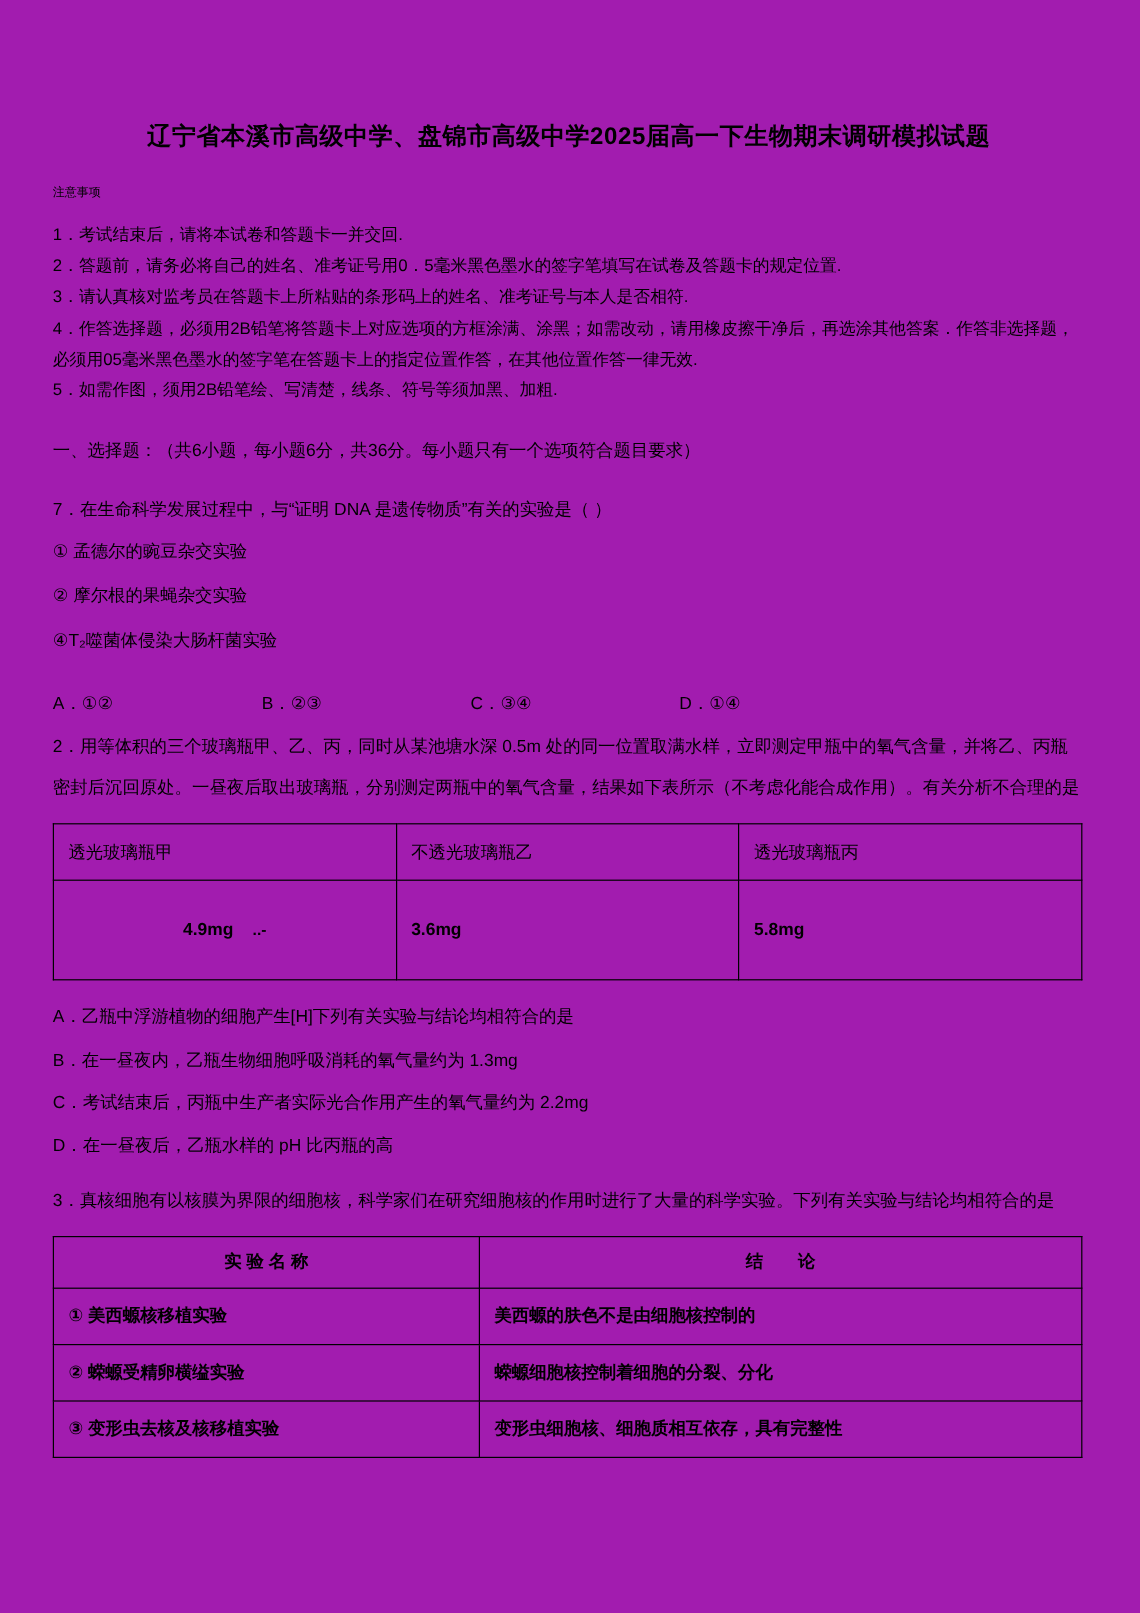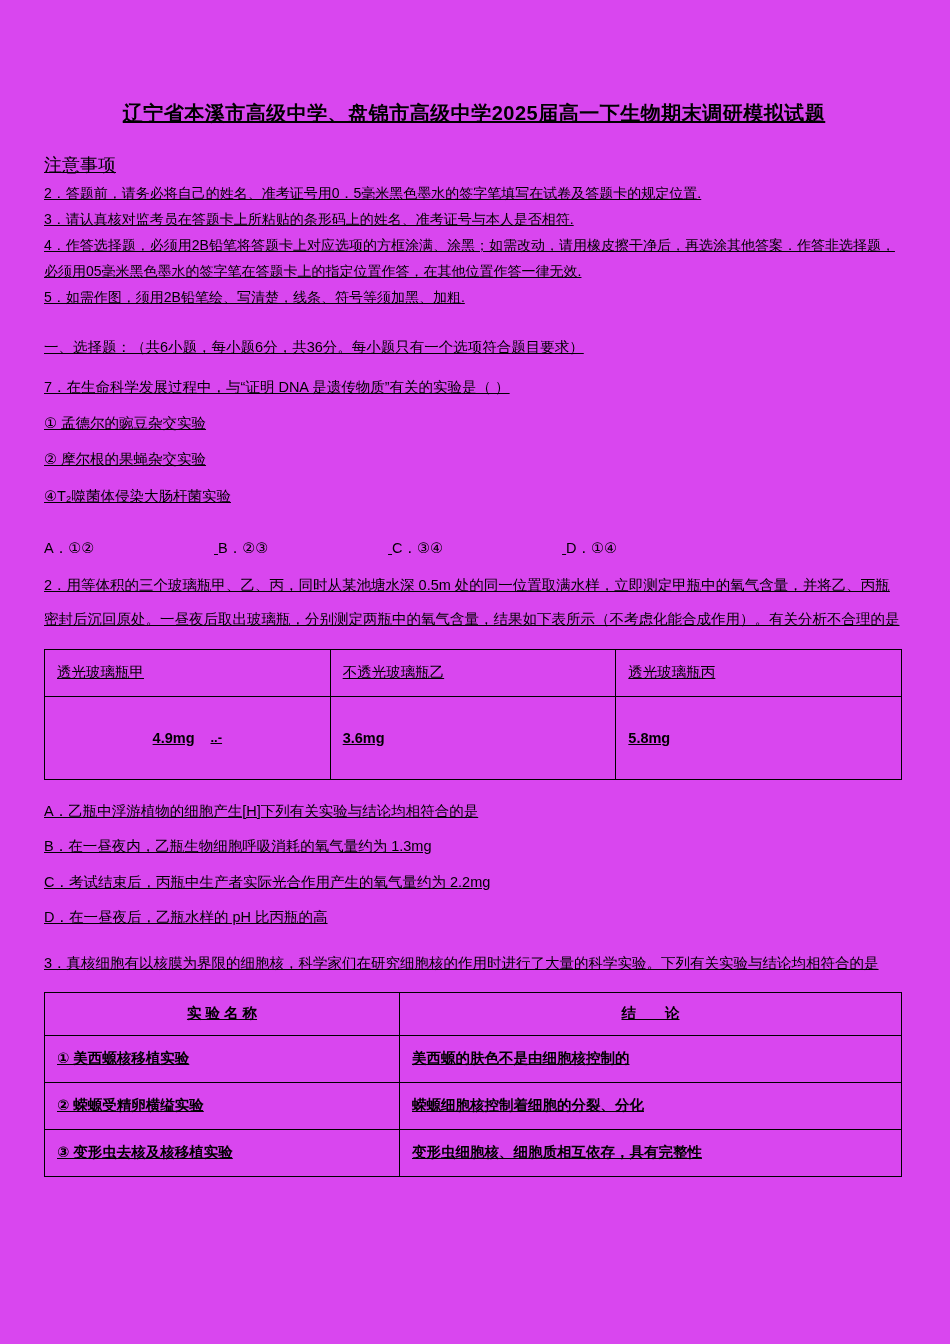--- a/index.html
+++ b/index.html
@@ -7,43 +7,42 @@
     padding: 0;
     background: #ffffff;
     color: #000000;
     font-family: "Liberation Sans", "DejaVu Sans", sans-serif;
   }
   .page {
     width: 950px;
     height: 1344px;
     box-sizing: border-box;
     padding: 100px 46px 0 44px;
-    background: #d946ef;
+    background: #a21caf;
     overflow: hidden;
-    text-decoration: underline;
   }
   .title {
     font-size: 20px;
     font-weight: bold;
     text-align: center;
     margin: 0 0 26px 0;
     letter-spacing: 0.5px;
   }
   .notice-heading {
-    font-size: 18px;
-    margin-bottom: 4px;
+    font-size: 10px;
+    margin-bottom: 16px;
   }
   .notice-item {
     font-size: 14px;
     line-height: 1.85;
   }
   .section-heading {
     font-size: 14.5px;
     margin-top: 28px;
-    margin-bottom: 13px;
+    margin-bottom: 23px;
   }
   .stem {
     font-size: 14.5px;
     line-height: 2.35;
   }
   .option-line {
     font-size: 14.5px;
     line-height: 2.55;
   }
   .choice-row {
@@ -109,20 +108,21 @@
 </style>
 </head>
 <body>
 
 <div class="page">
 
   <h1 class="title">辽宁省本溪市高级中学、盘锦市高级中学2025届高一下生物期末调研模拟试题</h1>
 
   <div>
     <div class="notice-heading">注意事项</div>
+    <div class="notice-item">1．考试结束后，请将本试卷和答题卡一并交回.</div>
     <div class="notice-item">2．答题前，请务必将自己的姓名、准考证号用0．5毫米黑色墨水的签字笔填写在试卷及答题卡的规定位置.</div>
     <div class="notice-item">3．请认真核对监考员在答题卡上所粘贴的条形码上的姓名、准考证号与本人是否相符.</div>
     <div class="notice-item">4．作答选择题，必须用2B铅笔将答题卡上对应选项的方框涂满、涂黑；如需改动，请用橡皮擦干净后，再选涂其他答案．作答非选择题，必须用05毫米黑色墨水的签字笔在答题卡上的指定位置作答，在其他位置作答一律无效.</div>
     <div class="notice-item">5．如需作图，须用2B铅笔绘、写清楚，线条、符号等须加黑、加粗.</div>
   </div>
 
   <div class="section-heading">一、选择题：（共6小题，每小题6分，共36分。每小题只有一个选项符合题目要求）</div>
 
   <div class="q-block">
     <div class="stem">7．在生命科学发展过程中，与“证明 DNA 是遗传物质”有关的实验是（    ）</div>

